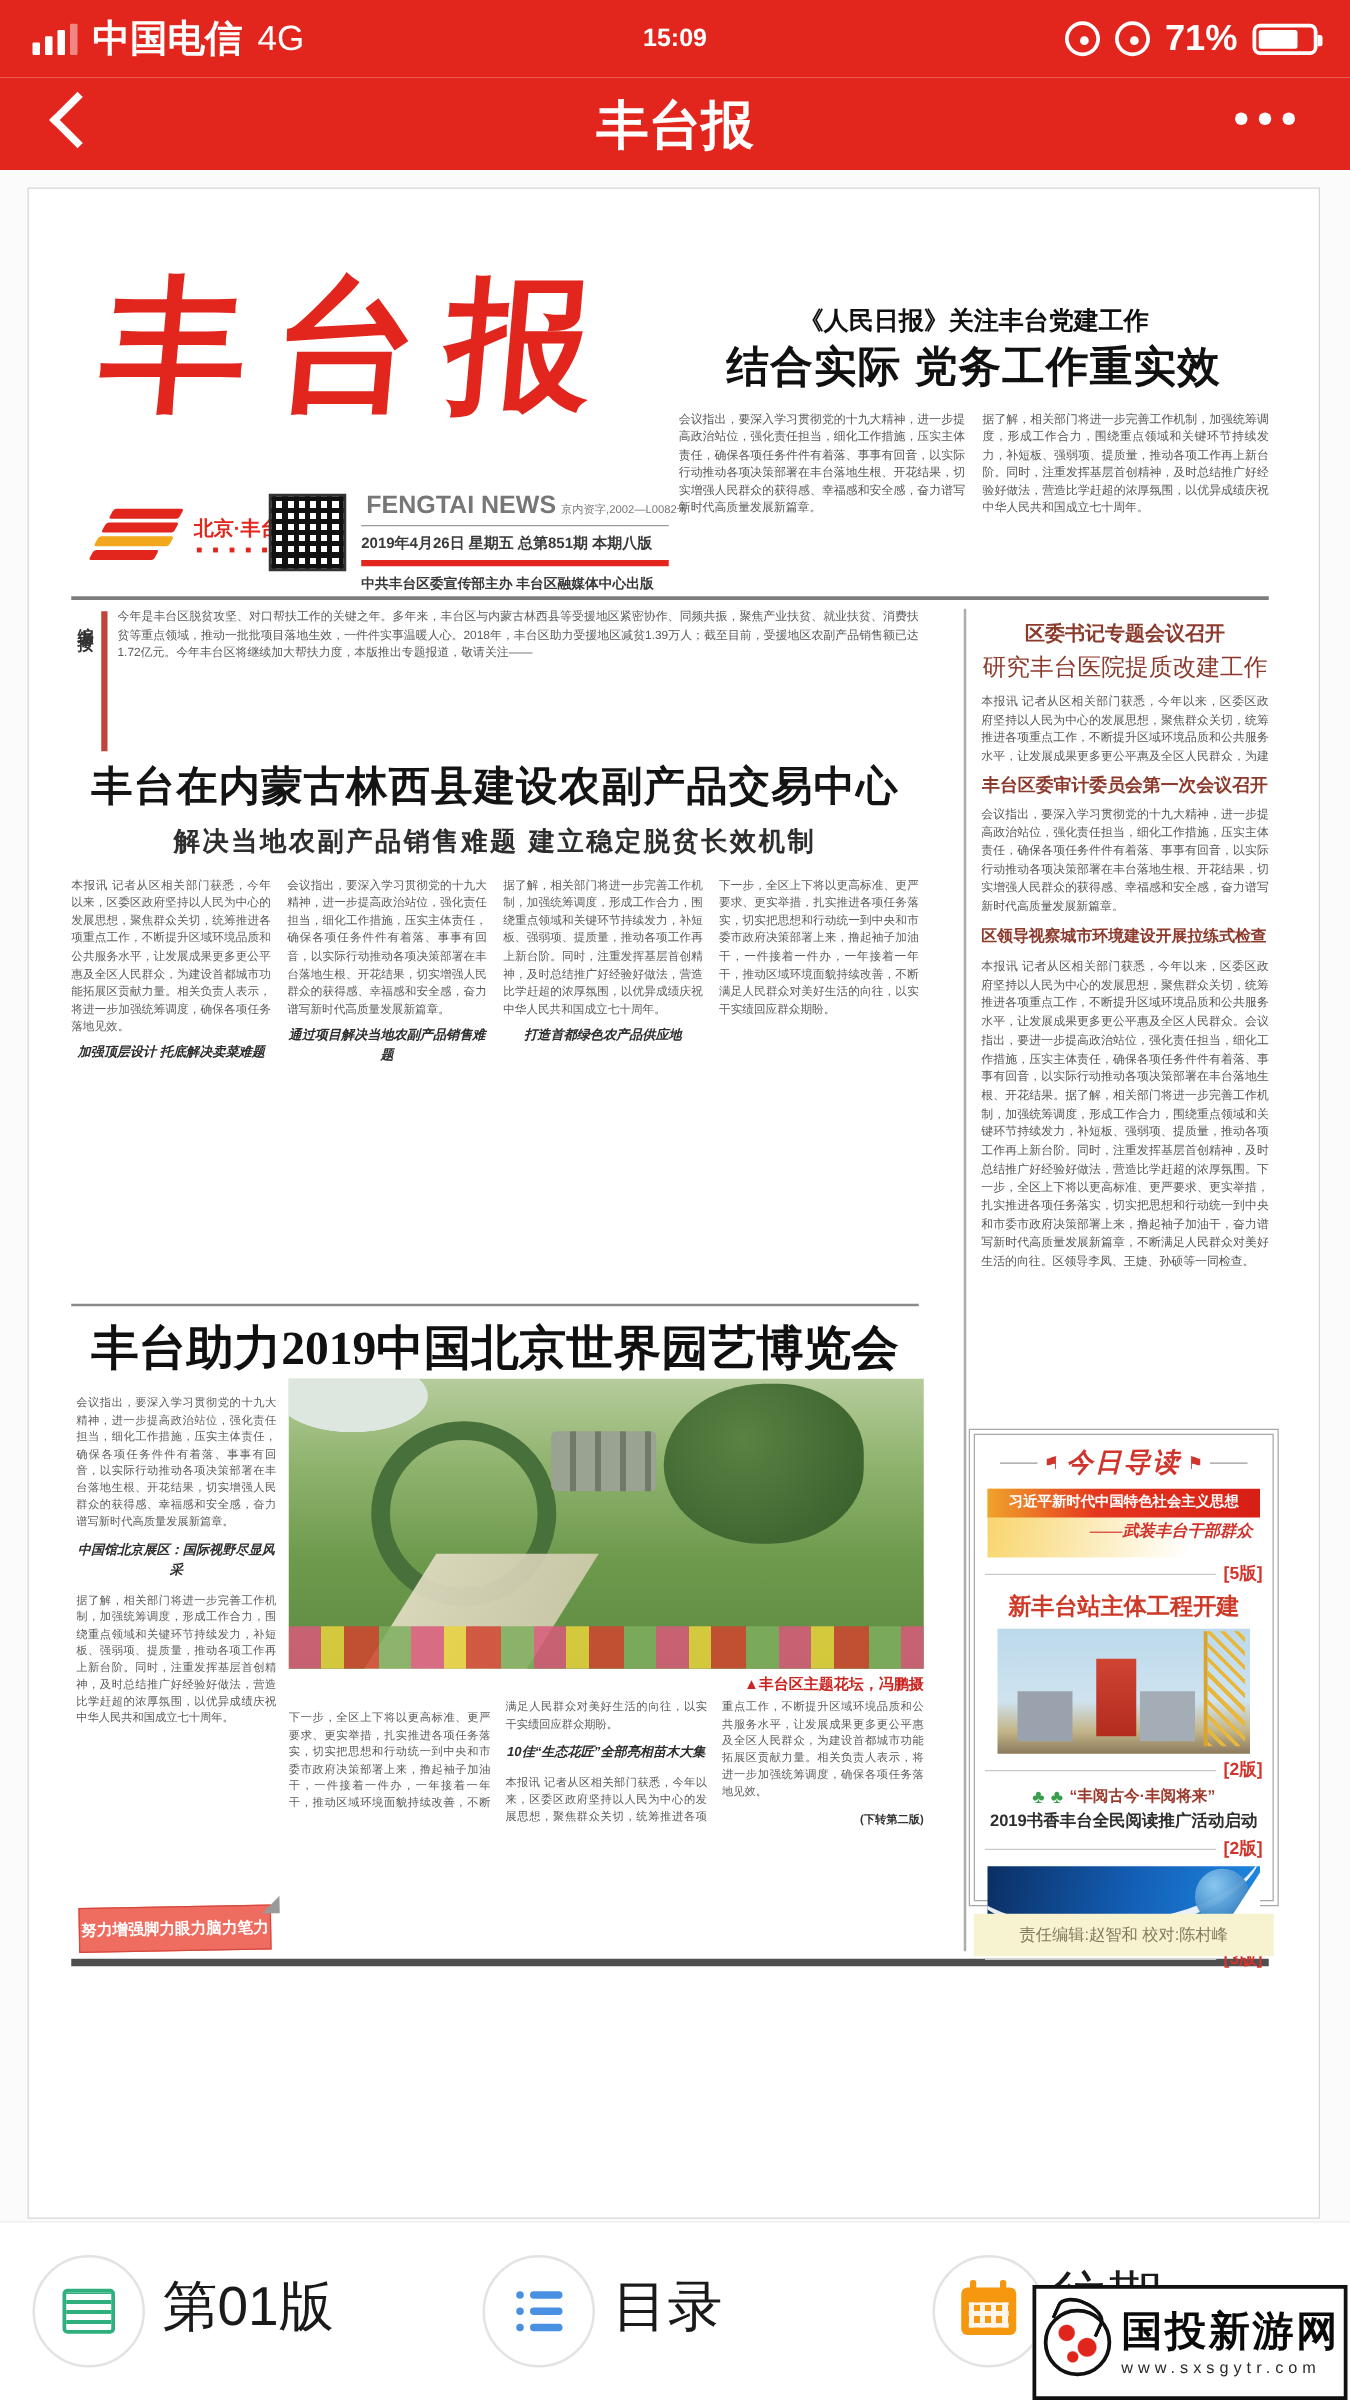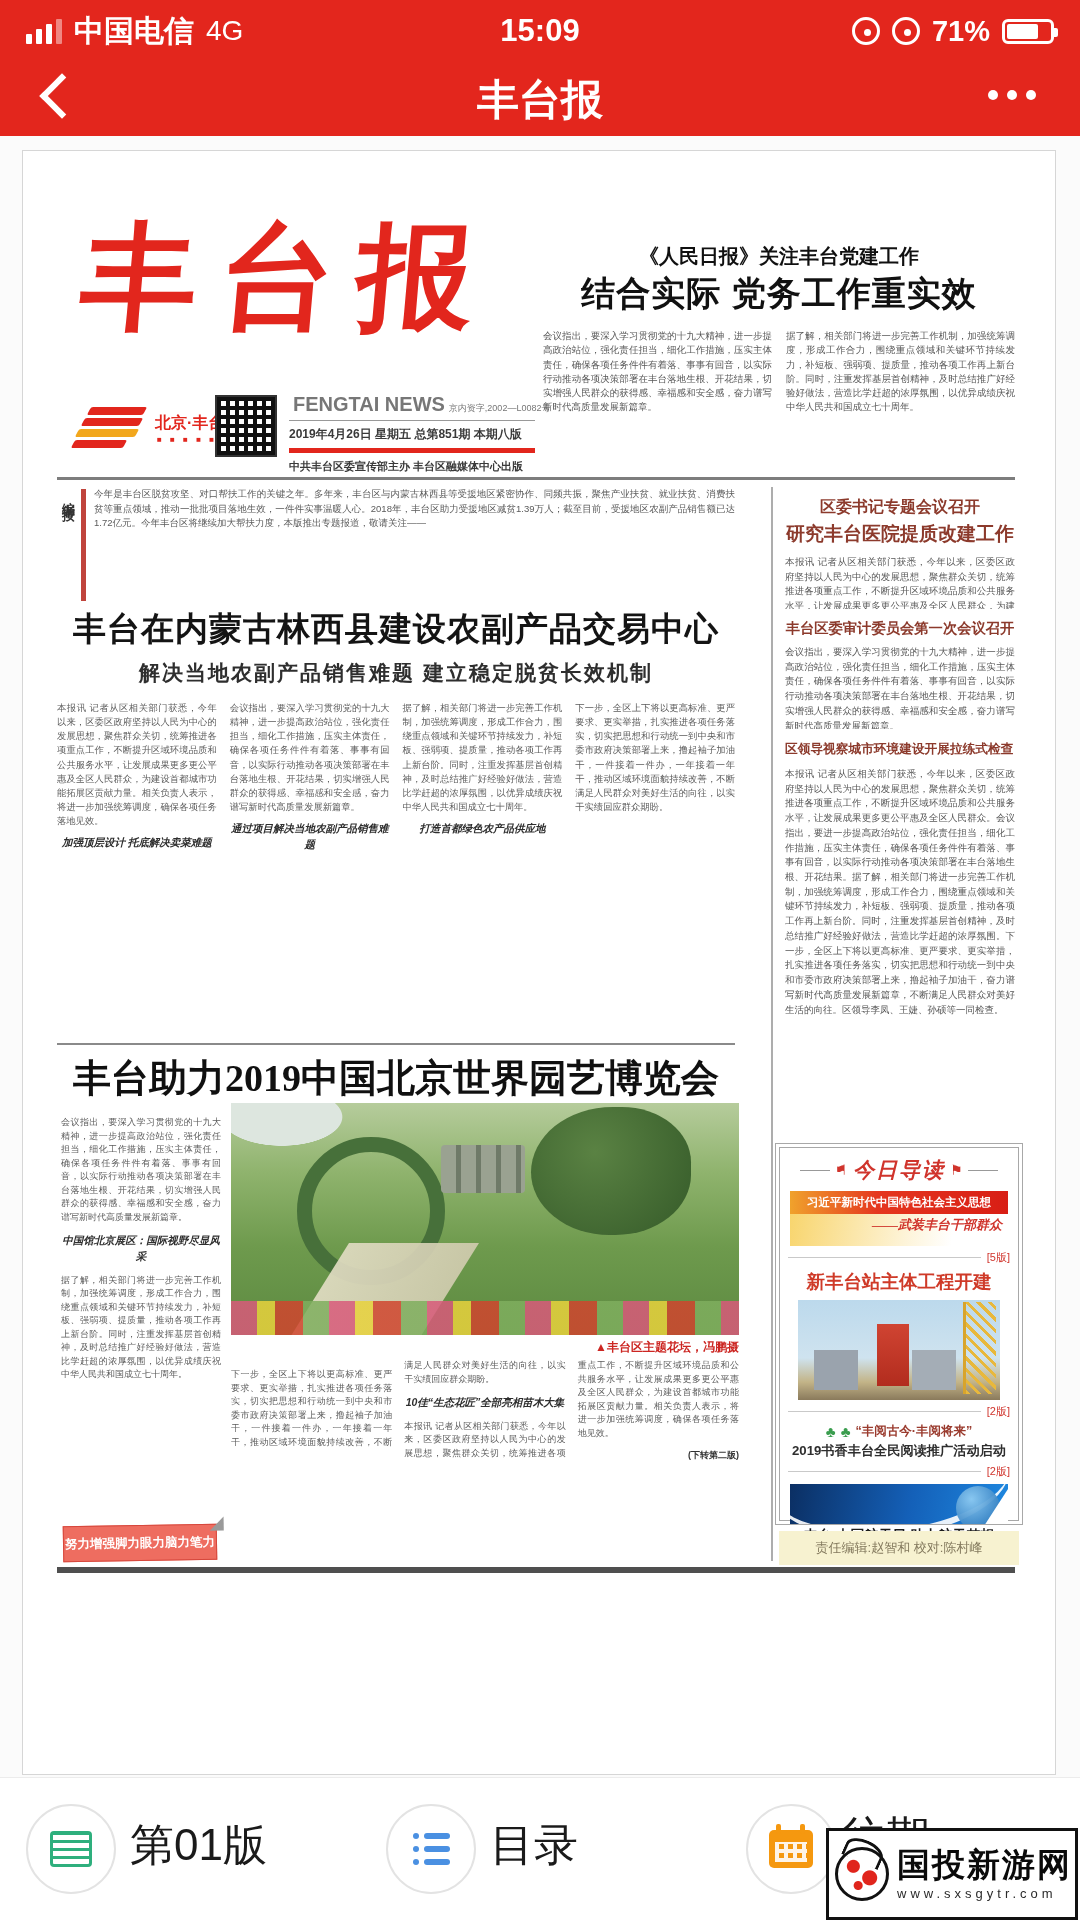--- a/index.html
+++ b/index.html
@@ -7,21 +7,21 @@
          font-family:"Liberation Sans","DejaVu Sans",sans-serif;}
   
   .statusbar{position:absolute;left:0;top:0;width:1080px;height:62px;background:#e3261d;color:#fff;
              display:flex;align-items:center;justify-content:space-between;padding:0 26px;box-sizing:border-box;}
   .sb-left,.sb-right{display:flex;align-items:center;gap:12px;}
   .sig{display:flex;align-items:flex-end;gap:4px;height:26px;}
   .sig i{display:block;width:6px;background:#fff;border-radius:1px;}
   .sig i:nth-child(1){height:10px}.sig i:nth-child(2){height:15px}.sig i:nth-child(3){height:20px}
   .sig i:nth-child(4){height:25px;background:rgba(255,255,255,.45)}
   .carrier{font-size:30px;font-weight:600}.net{font-size:28px}
-  .sb-time{position:absolute;left:0;right:0;text-align:center;font-size:31px;font-weight:700;pointer-events:none}
+  .sb-time{position:absolute;left:0;right:0;text-align:center;font-size:20px;font-weight:700;pointer-events:none}
   .ic-circ{width:28px;height:28px;border:3px solid #fff;border-radius:50%;position:relative;box-sizing:border-box}
   .ic-circ::after{content:"";position:absolute;left:9px;top:9px;width:7px;height:7px;background:#fff;border-radius:50%}
   .pct{font-size:29px;font-weight:600}
   .batt{width:52px;height:25px;border:3px solid #fff;border-radius:6px;position:relative;box-sizing:border-box}
   .batt::before{content:"";position:absolute;left:2px;top:2px;bottom:2px;width:68%;background:#fff;border-radius:2px}
   .batt::after{content:"";position:absolute;right:-7px;top:6px;width:4px;height:9px;background:#fff;border-radius:0 2px 2px 0}
   
   .navbar{position:absolute;left:0;top:62px;width:1080px;height:74px;background:#e3261d;color:#fff;}
   .back{position:absolute;left:46px;top:18px;width:26px;height:26px;border-left:6px solid #fff;border-bottom:6px solid #fff;
         transform:rotate(45deg);}
@@ -93,21 +93,21 @@
           font-size:9px;line-height:1.5;color:#5c5c5c;text-align:justify}
   .jump{font-weight:700;color:#333;text-align:right;}
   .redband{left:40px;top:1374px;width:154px;height:36px;background:#ee6d60;border:1px solid #d6473c;color:#fff;
            font-size:12.5px;font-weight:700;text-align:center;line-height:34px;transform:rotate(-1deg);}
   .redband::before{content:"";position:absolute;right:-8px;top:-8px;width:0;height:0;
            border-left:14px solid transparent;border-bottom:14px solid #9a9a9a;}
   .brule{left:34px;top:1416px;width:958px;height:6px;background:#4f4f4f}
   .vrule{left:748px;top:336px;width:2px;height:1074px;background:#adadad}
   
   .s-k{left:762px;top:346px;width:230px;text-align:center;font-size:16px;font-weight:700;color:#8c3a2c}
-  .s-h1{left:762px;top:370px;width:230px;text-align:center;font-size:19px;font-weight:700;color:#8c3a2c;white-space:nowrap}
+  .s-h1{left:762px;top:370px;width:230px;text-align:center;font-size:19px;font-weight:400;color:#8c3a2c;white-space:nowrap}
   .scol{overflow:hidden;font-size:9.5px;line-height:1.55;color:#585858;text-align:justify}
   .s-b1{left:762px;top:404px;width:230px;height:54px}
   .s-h2{left:762px;top:468px;width:230px;text-align:center;font-size:14.3px;font-weight:900;color:#8c3a2c;white-space:nowrap}
   .s-b2{left:762px;top:494px;width:230px;height:84px}
   .s-h3{left:762px;top:590px;width:230px;text-align:left;font-size:12.7px;font-weight:900;color:#8c3a2c;white-space:nowrap}
   .s-b3{left:762px;top:616px;width:230px;height:370px}
   
   .digest{left:756px;top:996px;width:240px;height:374px;border:1px solid #a8a8a8;outline:1px solid #a8a8a8;outline-offset:3px;
           background:#fff;padding:6px 8px;box-sizing:border-box;}
   .dg-head{display:flex;align-items:center;justify-content:center;gap:5px;margin-top:2px}
@@ -115,21 +115,21 @@
   .dg-flag{color:#d0342c;font-size:14px}
   .dg-flag.fl{transform:scaleX(-1)}
   .dg-title{color:#d0342c;font-size:21px;font-weight:700;font-style:italic;font-family:"Liberation Serif","DejaVu Serif",serif;letter-spacing:2px}
   .dg-banner{margin:7px 2px 0;background:linear-gradient(100deg,#f8d46a 0%,rgba(248,212,106,.25) 55%,transparent 75%);}
   .dg-b1{height:23px;background:linear-gradient(90deg,#f0a22c,#e5371f 40%,#d81e15);color:#fff;font-size:11.5px;font-weight:700;
          text-align:center;line-height:23px;white-space:nowrap;overflow:hidden}
   .dg-b2{text-align:right;color:#d0342c;font-size:13px;font-weight:700;font-style:italic;padding:2px 6px 12px 0;
          font-family:"Liberation Serif","DejaVu Serif",serif;}
   .dg-row{display:flex;align-items:center;gap:6px;margin:4px 0;}
   .dg-row .dl{flex:1;border-top:1px solid #c9c9c9}
-  .pg{color:#d0342c;font-size:11px;font-weight:400;white-space:nowrap}
+  .pg{color:#d0342c;font-size:14px;font-weight:700;white-space:nowrap}
   .dg-h1{color:#cf3a28;font-size:18.5px;font-weight:900;text-align:center;margin-top:2px;white-space:nowrap}
   .bphoto{position:relative;width:202px;height:100px;margin:6px auto 2px;overflow:hidden;
           background:linear-gradient(180deg,#bcd9ec 0,#cfe3ef 58%,#c3b488 82%,#8a7a5c 100%);}
   .bp-gl{position:absolute;left:16px;bottom:10px;width:44px;height:40px;background:#9aa3ad}
   .bp-gr{position:absolute;right:44px;bottom:10px;width:44px;height:40px;background:#a4adb6}
   .bp-red{position:absolute;left:79px;bottom:14px;width:32px;height:62px;background:linear-gradient(180deg,#d04432,#b22c1e)}
   .bp-crane{position:absolute;right:4px;top:2px;width:30px;height:92px;border-left:3px solid #d8a42c;
             background:repeating-linear-gradient(45deg,#e8b83c 0 3px,transparent 3px 8px)}
   .dg-trees{display:flex;align-items:center;justify-content:center;gap:5px;margin-top:3px}
   .tree{color:#3a9d4e;font-size:15px}

